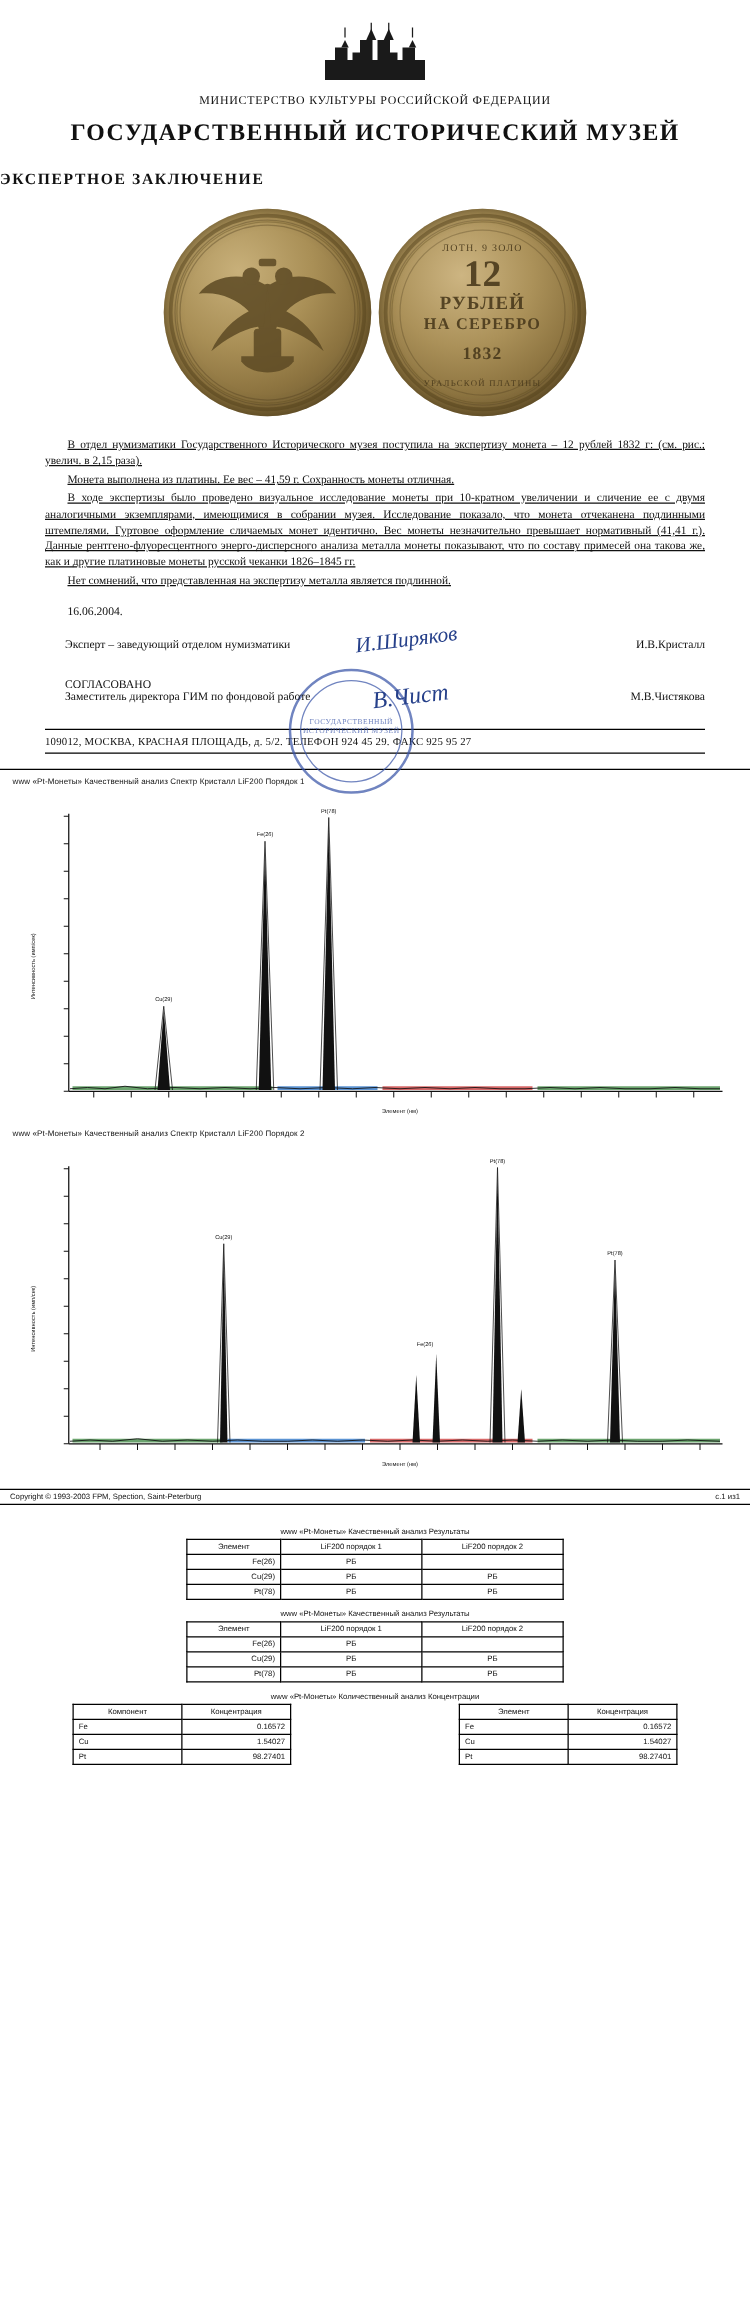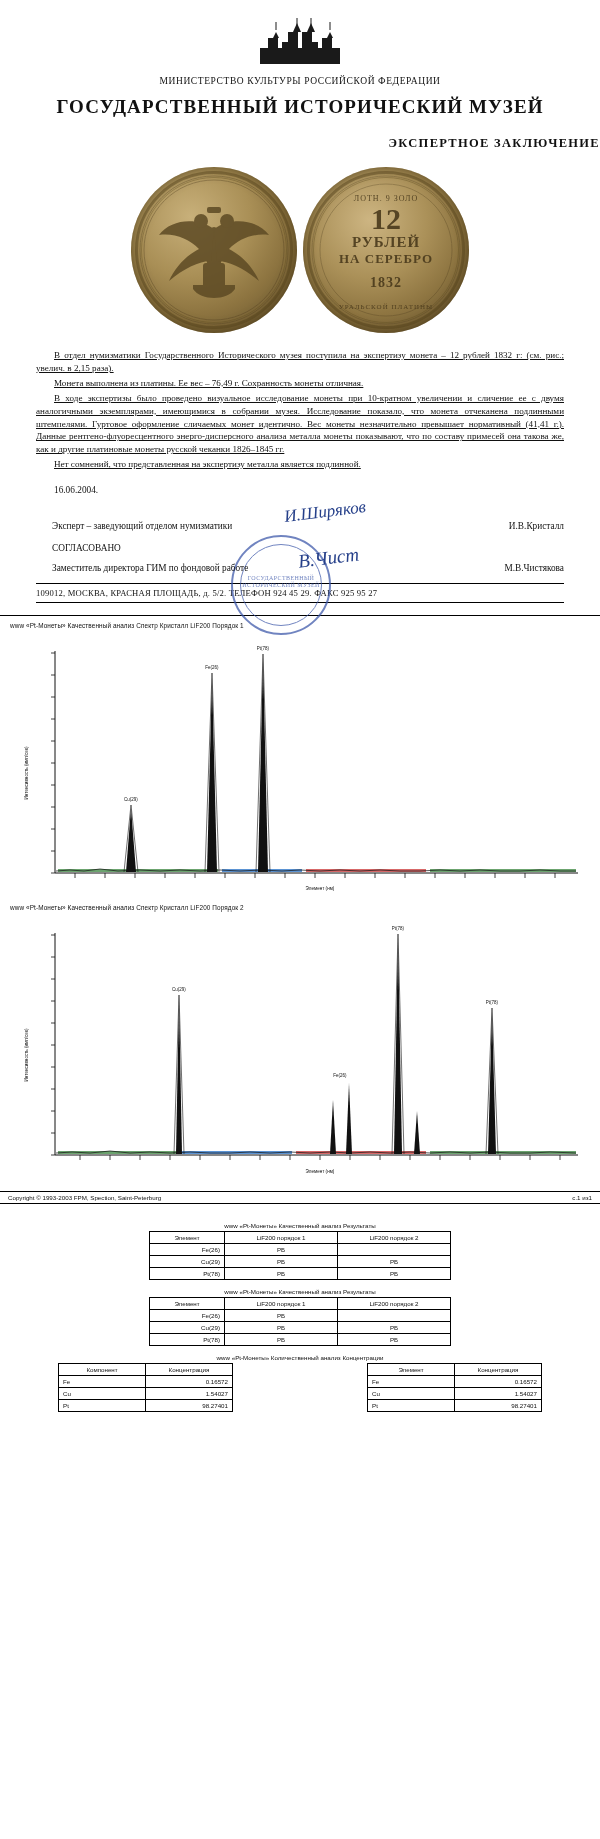--- a/index.html
+++ b/index.html
@@ -41,21 +41,21 @@
     margin-top: 10px;
   }
   .museum {
     text-align: center;
     font-size: 19px;
     font-weight: bold;
     letter-spacing: 1.1px;
     margin-top: 10px;
   }
   .doc-kind {
-    text-align: right;
+    text-align: left;
     font-size: 12.5px;
     font-weight: bold;
     letter-spacing: 1.3px;
     margin-top: 18px;
   }
 
   .coins {
     margin-top: 14px;
     height: 170px;
     display: flex;
@@ -106,21 +106,20 @@
     font-size: 9.3px;
     text-indent: 18px;
   }
   .sig-block {
     margin: 16px 36px 0 36px;
     font-size: 9.3px;
     position: relative;
   }
   .sig-row {
     display: flex;
-    align-items: flex-end;
     position: relative;
     min-height: 20px;
   }
   .sig-role { text-indent: 16px; white-space: nowrap; }
   .sig-name { margin-left: auto; white-space: nowrap; }
   .handwrite {
     position: absolute;
     font-family: "Liberation Serif", serif;
     font-style: italic;
     color: #26408a;
@@ -313,21 +312,21 @@
           <g stroke="#4a3a1c" stroke-width="1" opacity=".3" fill="none">
             <circle cx="83" cy="83" r="74"></circle>
             <circle cx="83" cy="83" r="66"></circle>
           </g>
         </svg>
       </div>
     </div>
 
     <div class="body-text">
       <p>В отдел нумизматики Государственного Исторического музея поступила на экспертизу монета – 12 рублей 1832 г: (см. рис.; увелич. в 2,15 раза).</p>
-      <p>Монета выполнена из платины. Ее вес – 76,49 г. Сохранность монеты отличная.</p>
+      <p>Монета выполнена из платины. Ее вес – 41,59 г. Сохранность монеты отличная.</p>
       <p>В ходе экспертизы было проведено визуальное исследование монеты при 10-кратном увеличении и сличение ее с двумя аналогичными экземплярами, имеющимися в собрании музея. Исследование показало, что монета отчеканена подлинными штемпелями. Гуртовое оформление сличаемых монет идентично. Вес монеты незначительно превышает нормативный (41,41 г.). Данные рентгено-флуоресцентного энерго-дисперсного анализа металла монеты показывают, что по составу примесей она такова же, как и другие платиновые монеты русской чеканки 1826–1845 гг.</p>
       <p>Нет сомнений, что представленная на экспертизу металла является подлинной.</p>
     </div>
 
     <div class="date-line">16.06.2004.</div>
 
     <div class="sig-block">
       <div class="stamp">
         <div class="stxt">ГОСУДАРСТВЕННЫЙ ИСТОРИЧЕСКИЙ МУЗЕЙ</div>
       </div>

